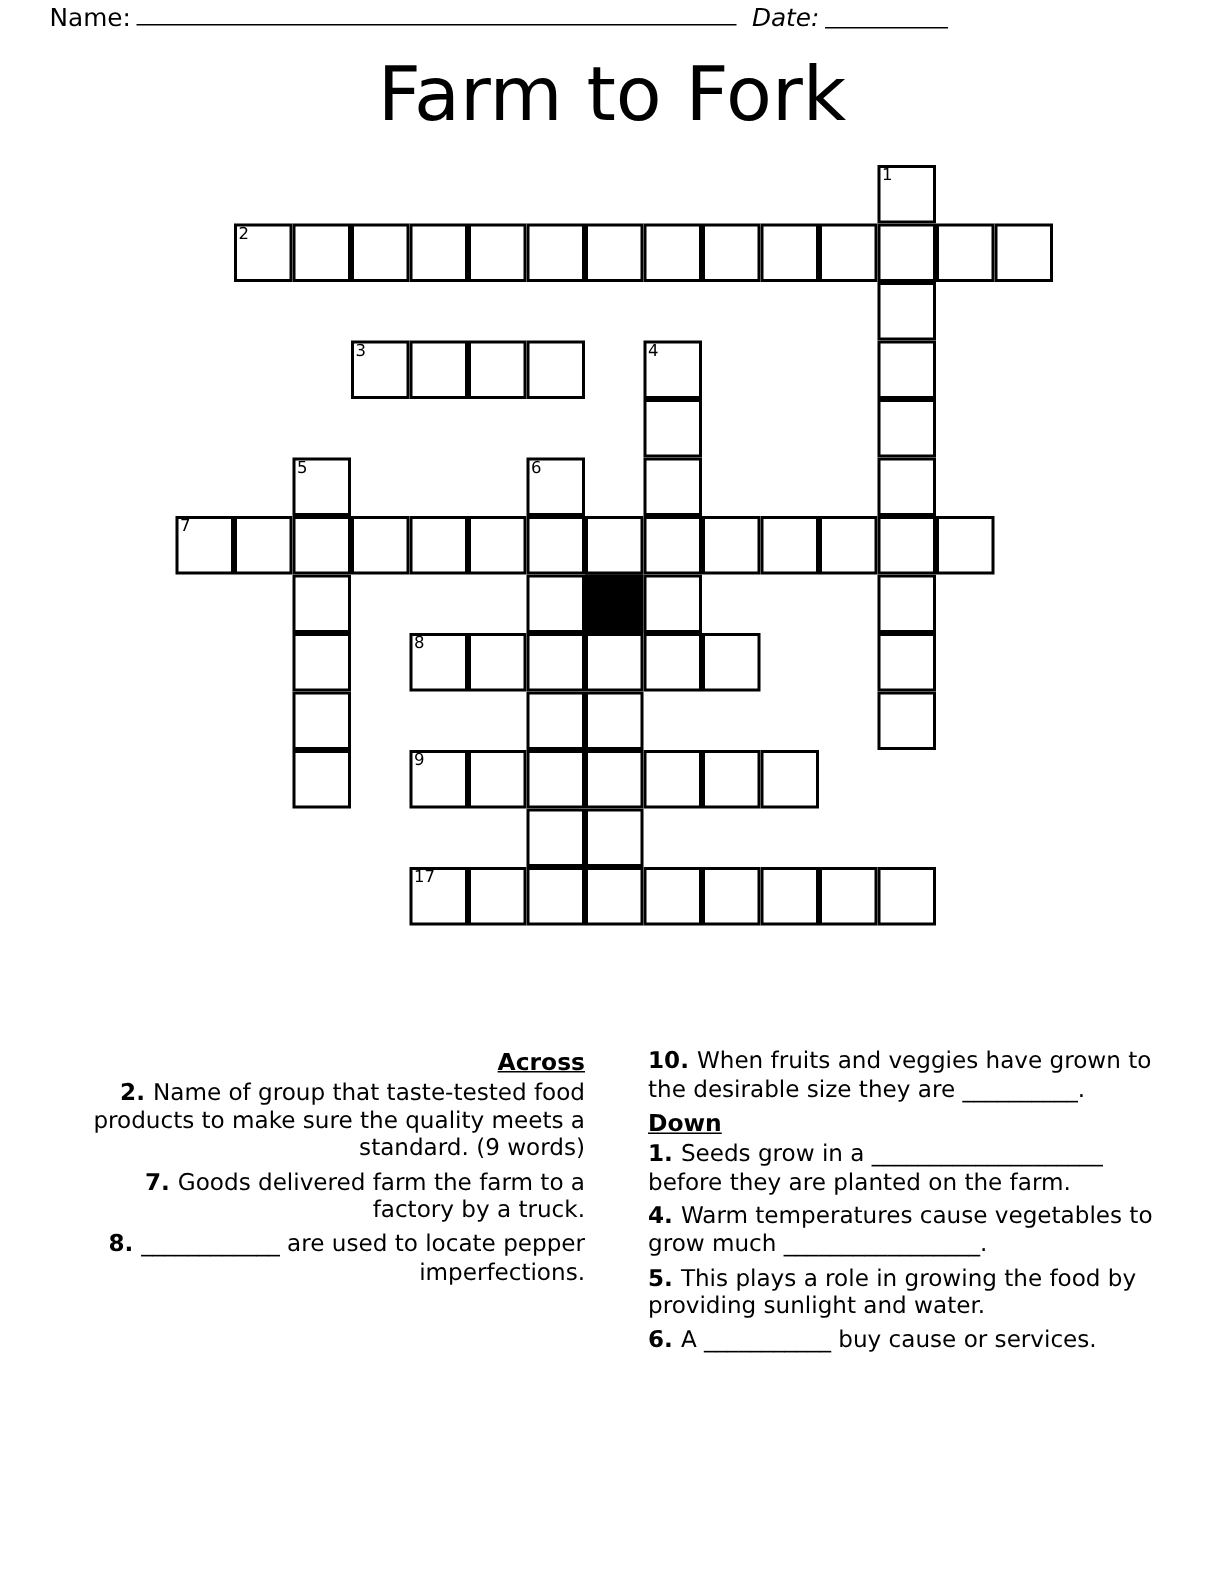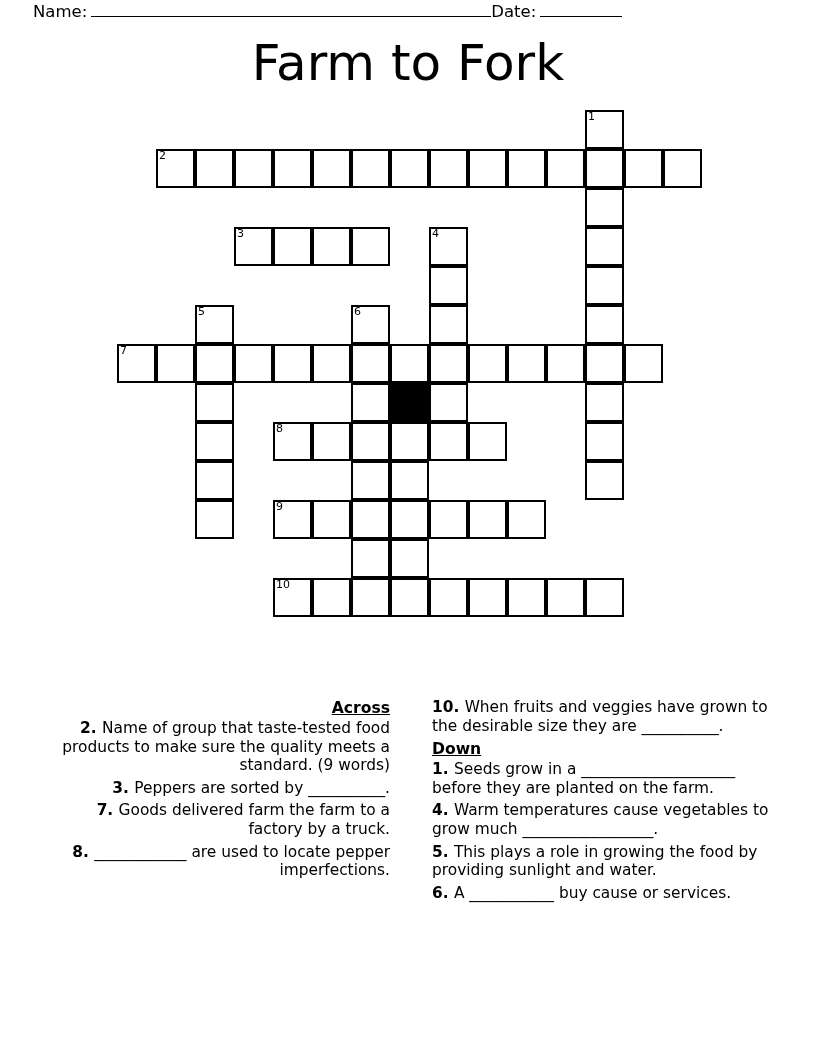--- a/index.html
+++ b/index.html
@@ -30,22 +30,24 @@
     box-sizing: border-box;
   }
   .name-block {
     display: flex;
     align-items: baseline;
     margin-left: 33px;
     white-space: nowrap;
   }
   .date-block {
     display: flex;
-    align-items: flex-start;
+    align-items: center;
+    margin-left: 10px;
     white-space: nowrap;
+    font-style: italic;
   }
   .field-label {
     font-size: 16.5px;
     font-family: "DejaVu Sans", sans-serif;
   }
   .rule-long {
     display: inline-block;
     width: 400px;
     border-bottom: 1.4px solid #000;
     margin-left: 4px;
@@ -233,37 +235,36 @@
     </div>
     <div class="cell" style="left: 312px; top: 500px;"></div>
     <div class="cell" style="left: 351px; top: 500px;"></div>
     <div class="cell" style="left: 390px; top: 500px;"></div>
     <div class="cell" style="left: 429px; top: 500px;"></div>
     <div class="cell" style="left: 468px; top: 500px;"></div>
     <div class="cell" style="left: 507px; top: 500px;"></div>
     <div class="cell" style="left: 351px; top: 539px;"></div>
     <div class="cell" style="left: 390px; top: 539px;"></div>
     <div class="cell" style="left: 273px; top: 578px;">
-      <span class="num">10</span>
+      <span class="num">17</span>
     </div>
     <div class="cell" style="left: 312px; top: 578px;"></div>
     <div class="cell" style="left: 351px; top: 578px;"></div>
     <div class="cell" style="left: 390px; top: 578px;"></div>
     <div class="cell" style="left: 429px; top: 578px;"></div>
     <div class="cell" style="left: 468px; top: 578px;"></div>
     <div class="cell" style="left: 507px; top: 578px;"></div>
     <div class="cell" style="left: 546px; top: 578px;"></div>
     <div class="cell" style="left: 585px; top: 578px;"></div>
   </div>
 
 <div id="clues">
   <div class="clue-col" id="clue-col-left">
       <div class="section-head">Across</div>
       <div class="clue"><span class="cnum">2. </span><span>Name of group that taste-tested food products to make sure the quality meets a standard.  (9 words)</span></div>
-      <div class="clue"><span class="cnum">3. </span><span>Peppers are sorted by __________.</span></div>
       <div class="clue"><span class="cnum">7. </span><span>Goods delivered farm the farm to a factory by a truck.</span></div>
       <div class="clue"><span class="cnum">8. </span><span>____________ are used to locate pepper imperfections.</span></div>
     </div>
   <div class="clue-col" id="clue-col-right">
       <div class="clue"><span class="cnum">10. </span><span>When fruits and veggies have grown to the desirable size they are __________.</span></div>
       <div class="section-head">Down</div>
       <div class="clue"><span class="cnum">1. </span><span>Seeds grow in a ____________________ before they are planted on the farm.</span></div>
       <div class="clue"><span class="cnum">4. </span><span>Warm temperatures cause vegetables to grow much _________________.</span></div>
       <div class="clue"><span class="cnum">5. </span><span>This plays a role in growing the food by providing sunlight and water.</span></div>
       <div class="clue"><span class="cnum">6. </span><span>A ___________ buy cause or services.</span></div>

